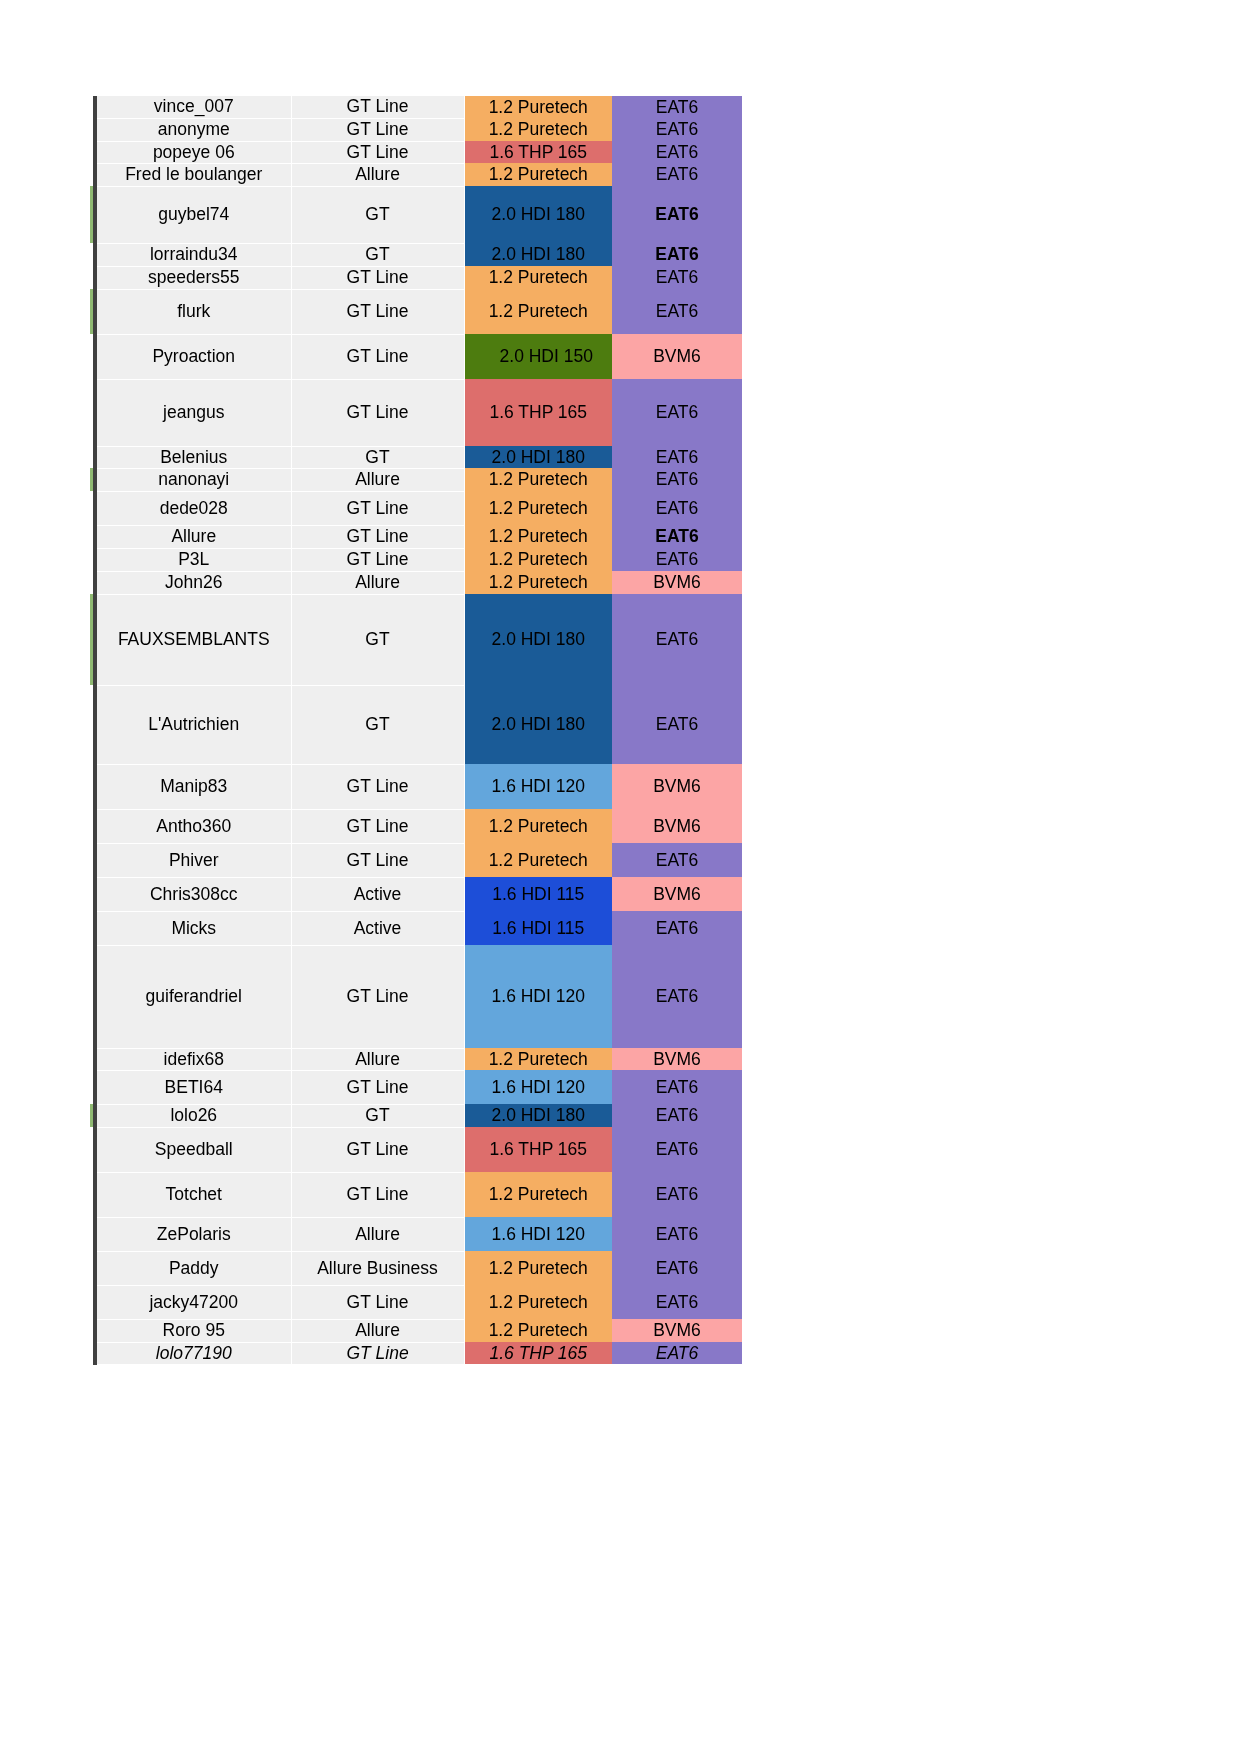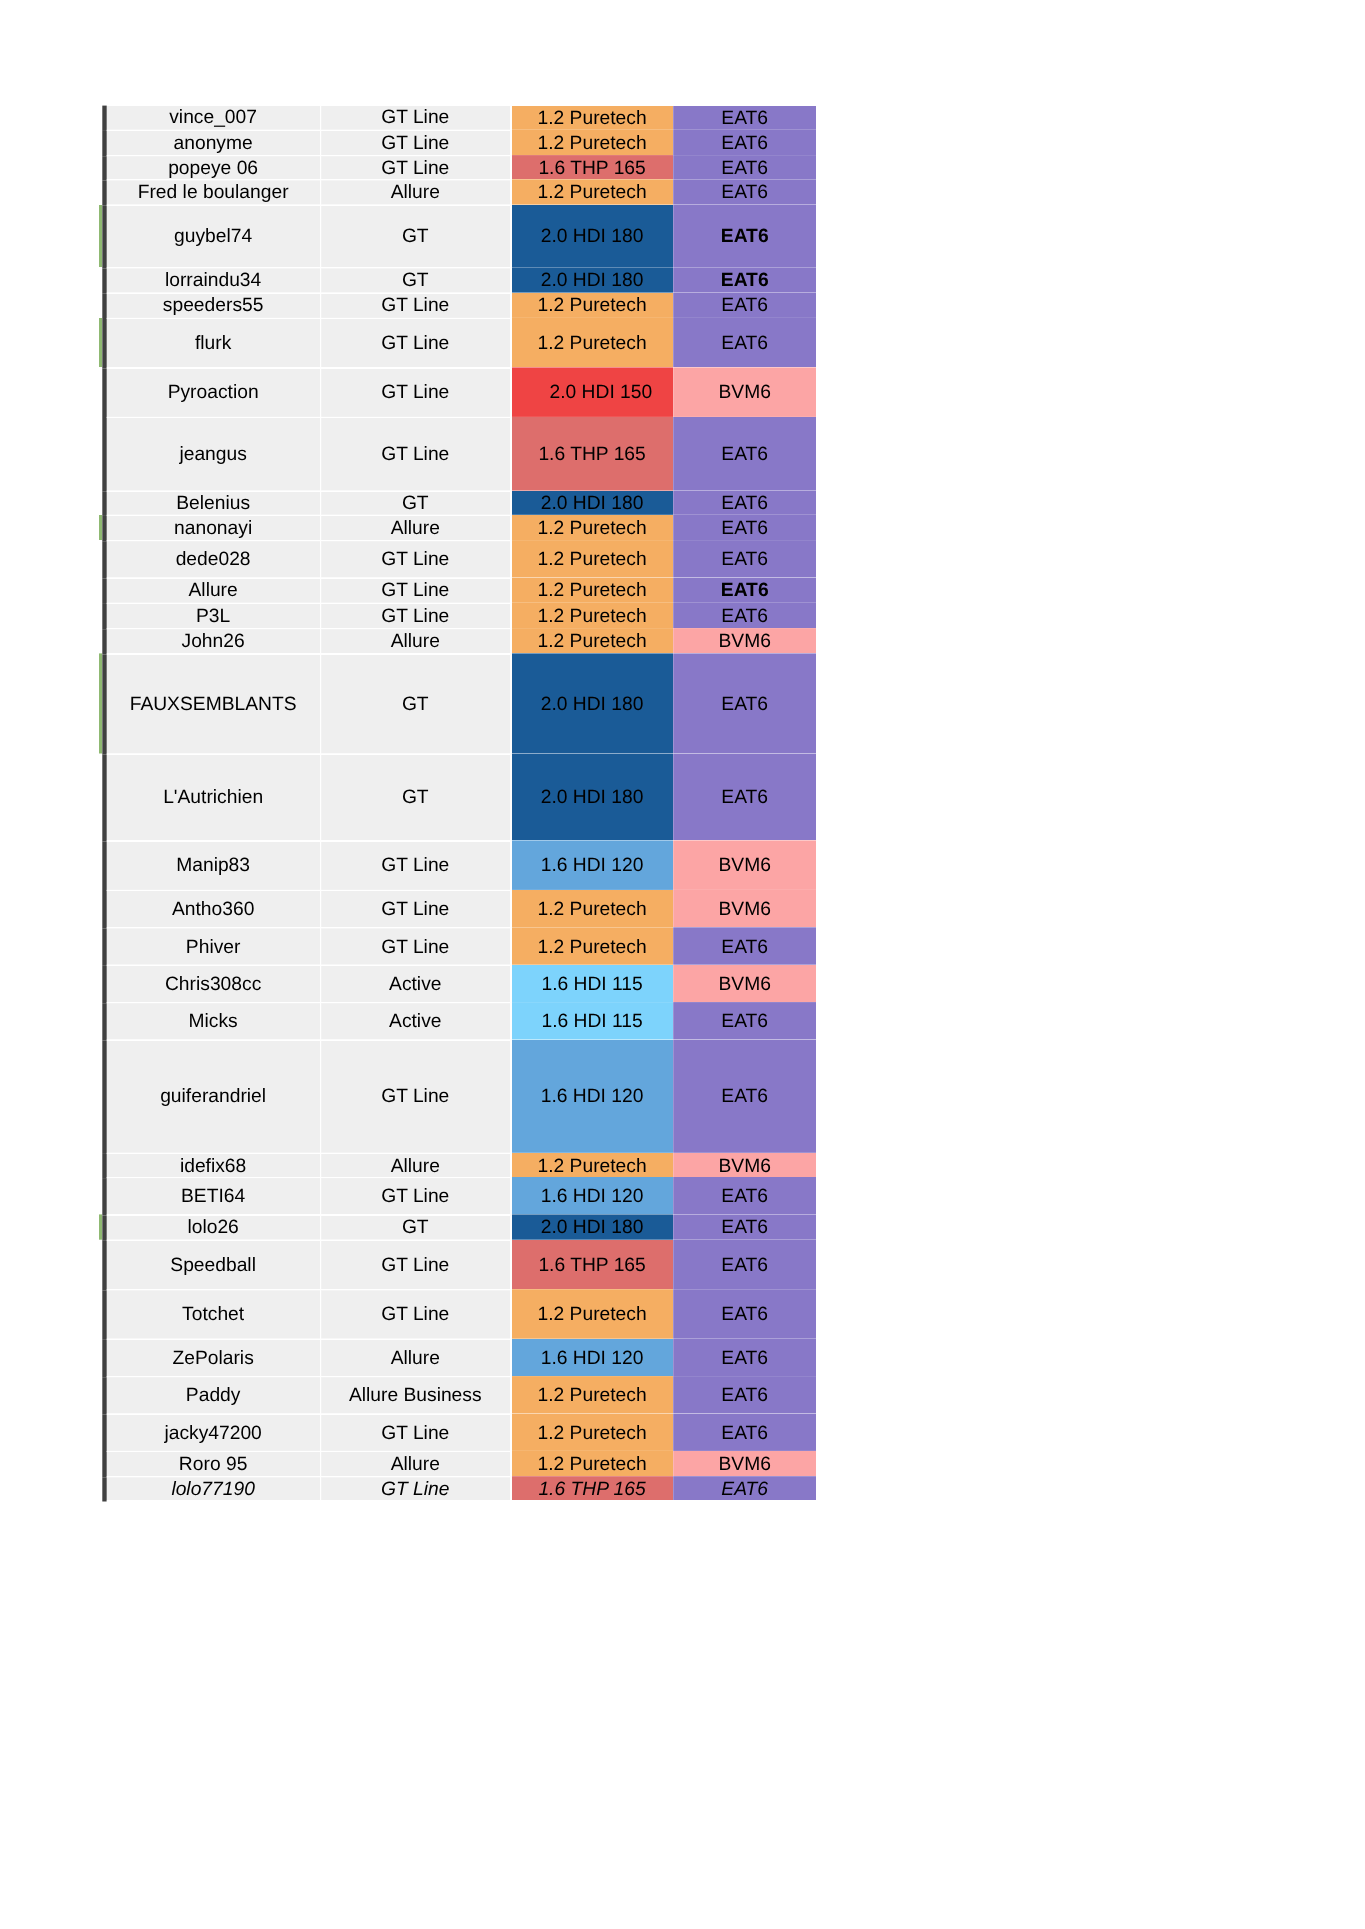--- a/index.html
+++ b/index.html
@@ -50,23 +50,23 @@
   td.user{border-left:4px solid #404040;}
 
   td.engine, td.trans{
     color:#000000;
   }
 
   
   .e-puretech{background:#F5AE62;}
   .e-thp165  {background:#DD6E6C;}
   .e-hdi180  {background:#1A5B97;color:#ffffff;}
-  .e-hdi150  {background:#ef4444;padding-left:20px;}
+  .e-hdi150  {background:#4d7c0f;padding-left:20px;}
   .e-hdi120  {background:#63A6DC;margin-top:48px;}
-  .e-hdi115  {background:#7dd3fc;}
+  .e-hdi115  {background:#1d4ed8;}
 
   
   .t-eat6{background:#8878C8;color:#ffffff;}
   .t-bvm6{background:#fca5a5;color:#000000;}
   .bold{font-weight:bold;}
 </style>
 </head>
 <body>
 
 <div id="sheet">

